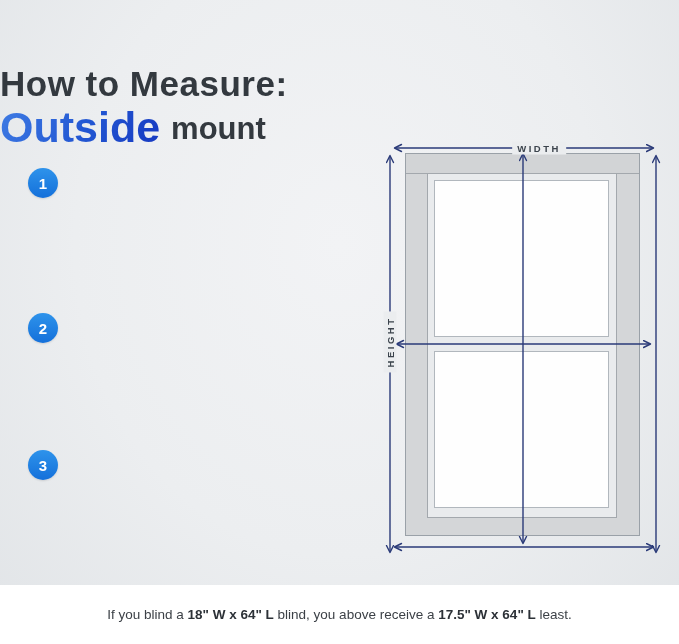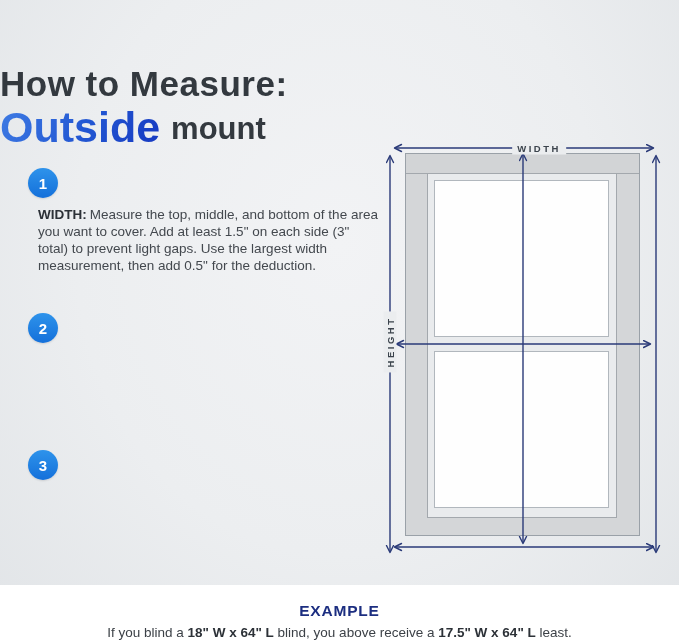--- a/index.html
+++ b/index.html
@@ -75,23 +75,20 @@
 
   <div class="title-wrap">
     <div class="title-line1">How to Measure:</div>
     <div class="title-line2">
       <span class="title-highlight">Outside</span><span class="title-suffix">mount</span>
     </div>
   </div>
 
   <div class="step" id="step-1">
     <div class="step-badge">1</div>
-    <p>
-      <span class="step-label">WIDTH:</span><span class="step-text">Measure the top, middle, and bottom of the area you want to cover. Add at least 1.5" on each side (3" total) to prevent light gaps. Use the largest width measurement, then add 0.5" for the deduction.</span>
-    </p>
   </div>
 
   <div class="step" id="step-2">
     <div class="step-badge">2</div>
   </div>
 
   <div class="step" id="step-3">
     <div class="step-badge">3</div>
   </div>
 
@@ -120,19 +117,18 @@
         <line x1="19" y1="204" x2="272" y2="204" marker-start="url(#ah)" marker-end="url(#ah)"></line>
       </g>
     </svg>
 
     <span class="dim-label width">WIDTH</span>
     <span class="dim-label height">HEIGHT</span>
   </div>
 
   <div class="footer-strip"></div>
   <div class="example">
-    <div class="example-heading">EXAMPLE</div>
     <div class="example-body">
       <span>If you blind a </span><b>18" W x 64" L</b><span> blind, you above receive a </span><b>17.5" W x 64" L</b><span> least.</span>
     </div>
   </div>
 
 </div>
 
 </body></html>

